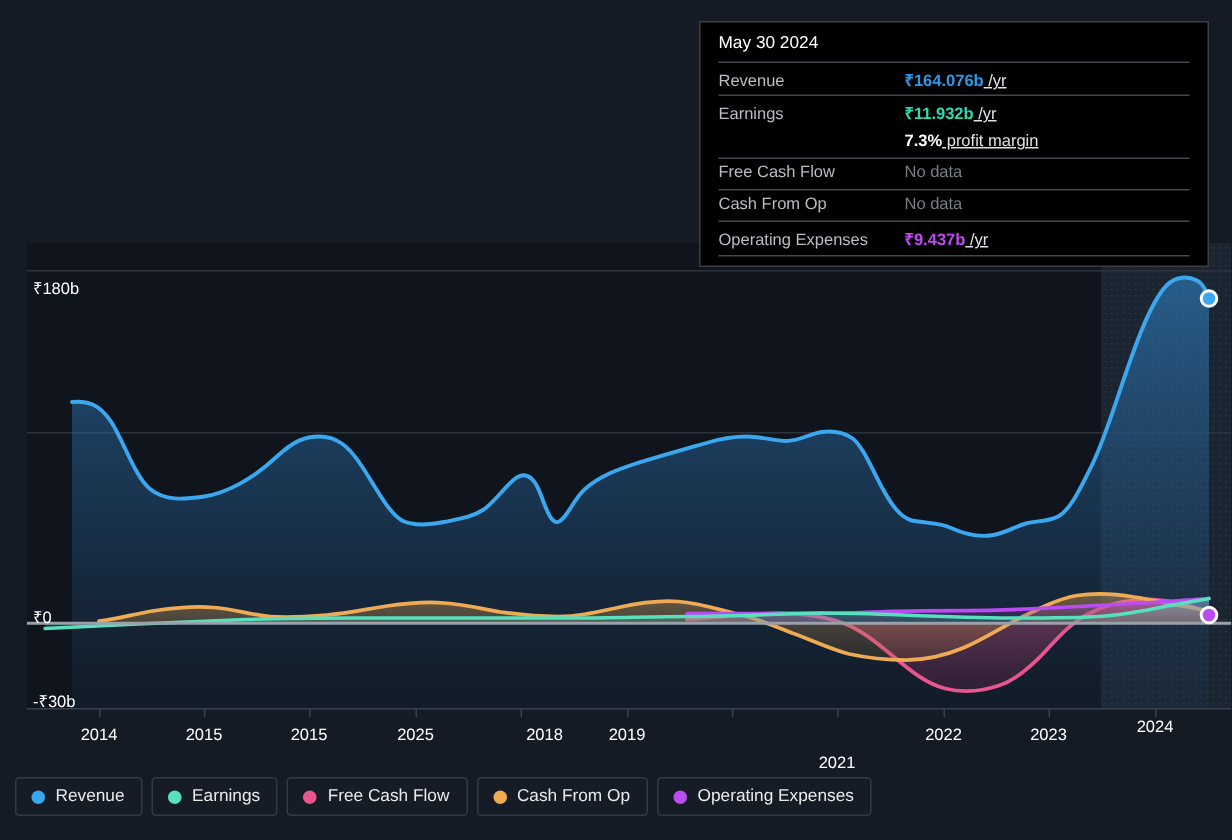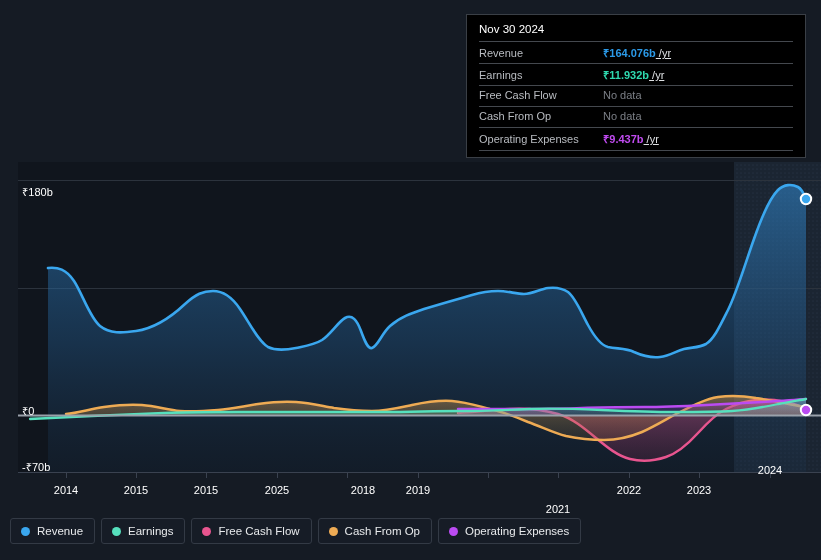--- a/index.html
+++ b/index.html
@@ -375,47 +375,51 @@
     <g>
       <circle cx="806" cy="199" r="5.2" fill="#3aa7ef" stroke="#ffffff" stroke-width="2"></circle>
     </g>
     <g>
       <circle cx="806" cy="410" r="5.2" fill="#bb4bf2" stroke="#ffffff" stroke-width="2"></circle>
     </g>
   </svg>
 
   <div class="y-label" style="left:22px; top:160px;margin-top:24px;">₹180b</div>
   <div class="y-label" style="left:22px; top:403px;">₹0</div>
-  <div class="y-label" style="left:22px; top:459px;">-₹70b</div>
+  <div class="y-label" style="left:22px; top:459px;">-₹30b</div>
 
   <div class="x-label" style="left:66px; top:484px;">2014</div>
   <div class="x-label" style="left:136px; top:484px;">2015</div>
   <div class="x-label" style="left:206px; top:484px;">2015</div>
   <div class="x-label" style="left:277px; top:484px;">2025</div>
   <div class="x-label" style="left:363px; top:484px;">2018</div>
   <div class="x-label" style="left:418px; top:484px;">2019</div>
   <div class="x-label" style="left:488px; top:484px;margin-top:48px;">2020</div>
   <div class="x-label" style="left:558px; top:484px;margin-top:19px;">2021</div>
   <div class="x-label" style="left:629px; top:484px;">2022</div>
   <div class="x-label" style="left:699px; top:484px;">2023</div>
-  <div class="x-label" style="left:770px; top:464px;">2024</div>
+  <div class="x-label" style="left:770px; top:479px;">2024</div>
 
   <div id="tooltip">
-    <div class="tt-date">Nov 30 2024</div>
+    <div class="tt-date">May 30 2024</div>
 
     <div class="tt-row">
       <div class="tt-label">Revenue</div>
       <div class="tt-value"><span class="amt" style="color:#2b9ae8">₹164.076b</span><span class="suffix"> /yr</span></div>
     </div>
 
     <div class="tt-row">
       <div class="tt-label">Earnings</div>
       <div class="tt-value"><span class="amt" style="color:#2fd9b0">₹11.932b</span><span class="suffix"> /yr</span></div>
     </div>
 
+    <div class="tt-row no-rule">
+      <div class="tt-label"></div>
+      <div class="tt-value"><span class="amt" style="color:#ffffff">7.3%</span><span class="suffix"> profit margin</span></div>
+    </div>
 
     <div class="tt-row">
       <div class="tt-label">Free Cash Flow</div>
       <div class="tt-value tt-nodata">No data</div>
     </div>
 
     <div class="tt-row">
       <div class="tt-label">Cash From Op</div>
       <div class="tt-value tt-nodata">No data</div>
     </div>

